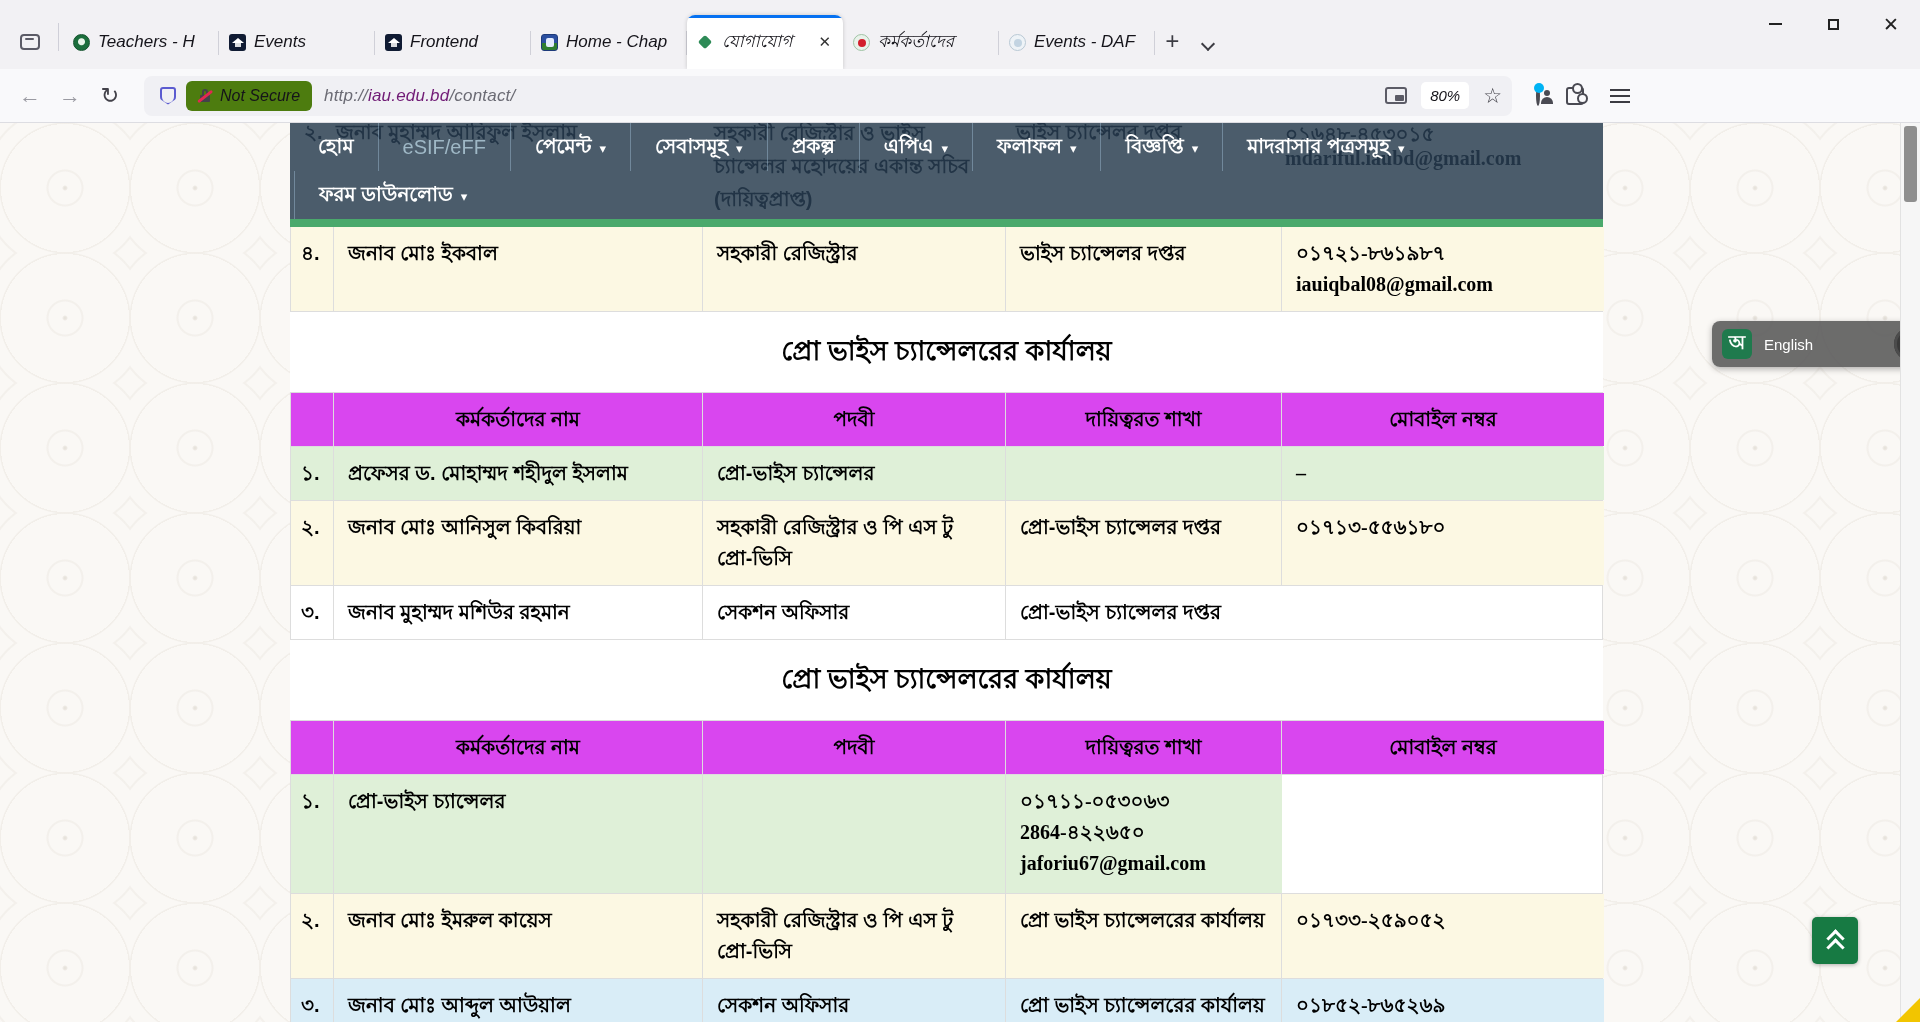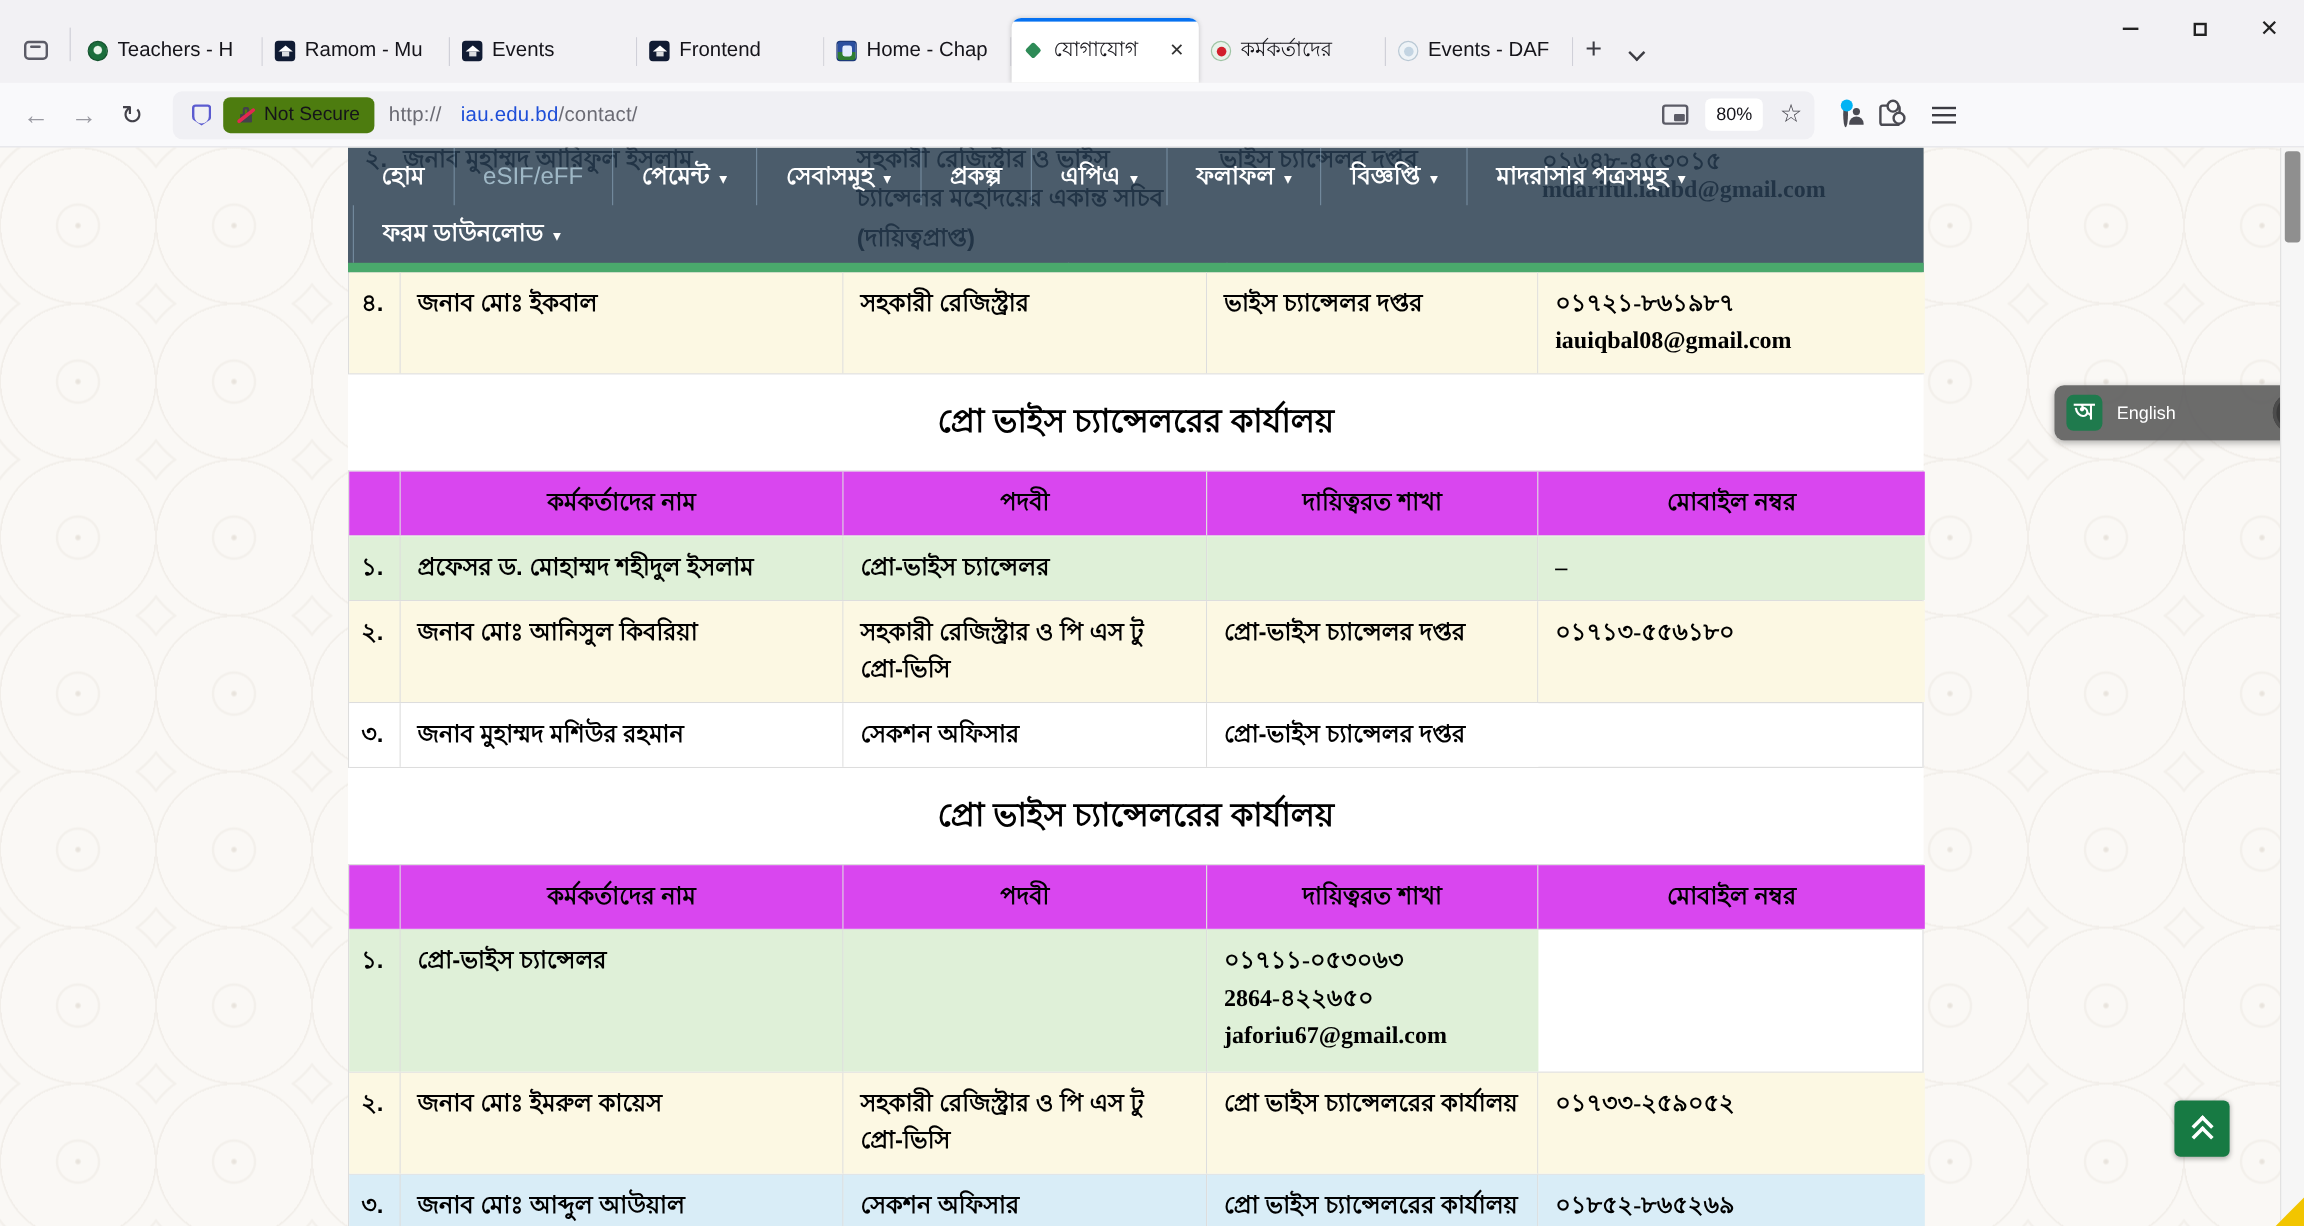--- a/index.html
+++ b/index.html
@@ -1,20 +1,20 @@
 <!DOCTYPE html>
 <html><head>
 <meta charset="utf-8">
 <style>
   * { margin:0; padding:0; box-sizing:border-box; }
   html,body { width:1920px; height:1022px; overflow:hidden; background:#fff;
     font-family:"Liberation Sans","DejaVu Sans",sans-serif; }
 
   
-  .chrome { position:absolute; top:0; left:0; width:1920px; height:103px; background:#f2f1f4; }
+  .chrome { position:absolute; top:0; left:0; width:1920px; height:103px; background:#f2f1f4;font-style:italic; }
   .tabbar { position:absolute; top:0; left:0; right:0; height:69px; display:flex; align-items:flex-end; }
   .ffview { width:36px; height:36px; margin:0 10px 9px 12px; border-radius:8px; display:flex; align-items:center; justify-content:center; position:relative; }
   .ffview .box { width:20px; height:16px; border:2px solid #5b5b66; border-radius:4px; position:relative; }
   .ffview .box::before { content:""; position:absolute; top:2px; left:3px; width:9px; height:2px; background:#5b5b66; border-radius:1px; }
   .tabsep { width:1px; height:28px; background:#cfcfd8; margin:0 4px 18px 0; }
   .tab { width:156px; height:54px; margin-bottom:0; display:flex; align-items:center; padding:0 8px 0 10px; color:#15141a; font-size:17px; position:relative; border-radius:8px 8px 0 0; overflow:hidden; }
   .tab .divider { position:absolute; right:0; top:16px; height:24px; width:1px; background:#d0d0d8; }
   .tab.active { background:#fff; box-shadow:0 0 4px rgba(0,0,0,.18); }
   .tab.active::before { content:""; position:absolute; top:0; left:0; right:0; height:3px; background:#0671f1; }
   .tab-title { white-space:nowrap; overflow:hidden; flex:1; margin-left:8px; }
@@ -46,21 +46,21 @@
   .navbtn { font-size:22px; color:#43424a; width:40px; text-align:center; }
   .urlbar { margin-left:14px; width:1368px; height:40px; background:#f0f0f4; border-radius:8px; display:flex; align-items:center; padding:0 10px; }
   .shield { width:16px; height:18px; border:2px solid #5b5bd0; border-radius:3px 3px 8px 8px; margin:0 10px 0 6px; clip-path:polygon(0 0,100% 0,100% 70%,50% 100%,0 70%); }
   .sec-chip { background:#4d7c0f; border-radius:6px; height:30px; display:flex; align-items:center; padding:0 12px; gap:8px; }
   .locki { position:relative; width:14px; height:14px; }
   .locki .body { position:absolute; bottom:1px; left:2px; width:10px; height:7px; background:#43424a; border-radius:1px; }
   .locki .shackle { position:absolute; top:0; left:4px; width:6px; height:7px; border:2px solid #43424a; border-bottom:none; border-radius:5px 5px 0 0; }
   .locki .slash { position:absolute; top:6px; left:-2px; width:18px; height:2.5px; background:#e22850; transform:rotate(-38deg); border-radius:2px; }
   .sec-label { font-size:16px; color:#15141a; }
   .url-text { font-size:17px; color:#6b6b74; margin-left:12px; letter-spacing:.2px; }
-  .url-text b { color:#1d4ed8; font-weight:normal;margin-left:16px; }
+  .url-text b { color:#701a75; font-weight:normal; }
   .url-right { margin-left:auto; display:flex; align-items:center; gap:14px; }
   .pip { width:22px; height:17px; border:2px solid #5b5b66; border-radius:3px; position:relative; }
   .pip::after { content:""; position:absolute; right:1px; bottom:1px; width:9px; height:6px; background:#5b5b66; border-radius:1px; }
   .zoom-badge { background:#fff; border-radius:5px; font-size:15px; color:#15141a; padding:5px 9px; }
   .star { font-size:21px; color:#43424a; }
   .tool-right { display:flex; align-items:center; gap:26px; margin-left:24px; }
   .account { width:21px; height:21px; border:2px solid #4a4a52; border-radius:50%; position:relative; }
   .account::before { content:""; position:absolute; left:5.5px; top:3px; width:6px; height:6px; border-radius:50%; background:#4a4a52; }
   .account::after { content:""; position:absolute; left:2.5px; top:10px; width:12px; height:7px; border-radius:6px 6px 0 0; background:#4a4a52; }
   .acc-dot { position:absolute; right:-4px; top:-4px; width:10px; height:10px; background:#00b3f4; border-radius:50%; }
@@ -132,25 +132,20 @@
 <div class="chrome">
   <div class="tabbar">
     <div class="ffview">
         <span class="box"></span>
       </div>
     <div class="tabsep"></div>
     <div id="tabs" style="display:flex;align-items:flex-end;">
         <div class="tab">
           <span class="favicon fav-crest-green"></span>
           <span class="tab-title">Teachers - H</span>
-          <span class="divider"></span>
-        </div>
-        <div class="tab">
-          <span class="favicon fav-cap-navy"></span>
-          <span class="tab-title">Ramom - Mu</span>
           <span class="divider"></span>
         </div>
         <div class="tab">
           <span class="favicon fav-cap-navy"></span>
           <span class="tab-title">Events</span>
           <span class="divider"></span>
         </div>
         <div class="tab">
           <span class="favicon fav-cap-navy"></span>
           <span class="tab-title">Frontend</span>

